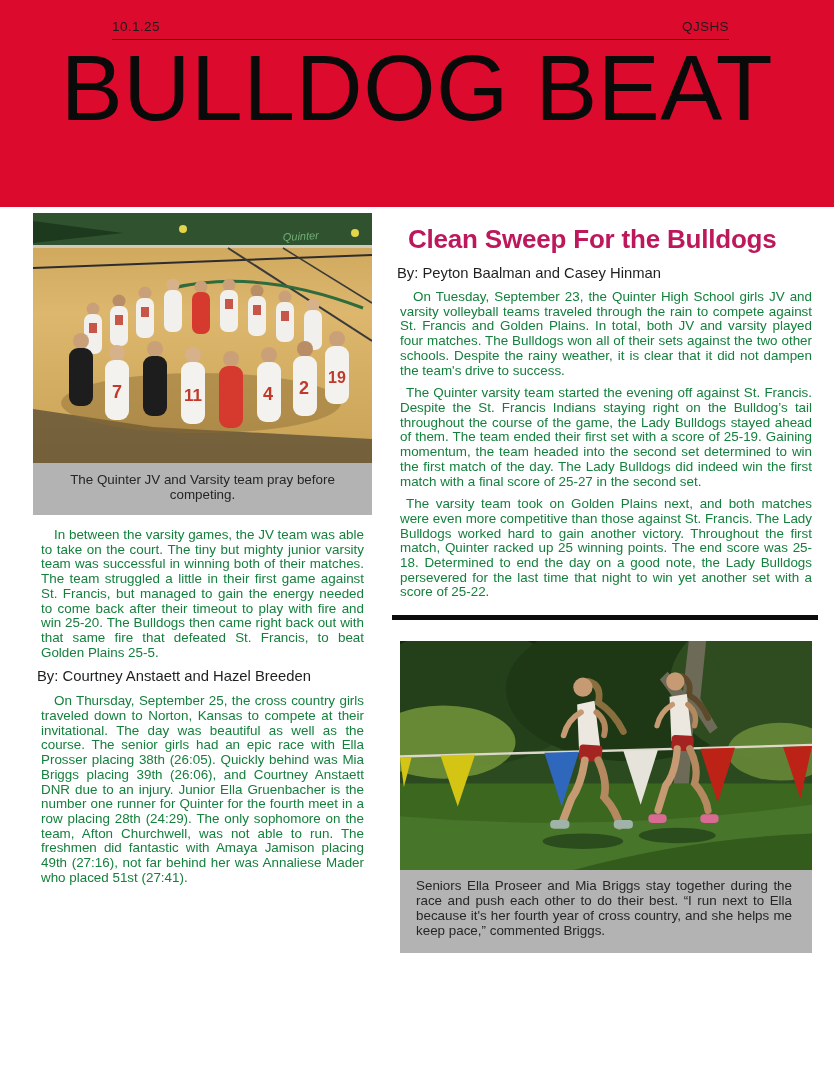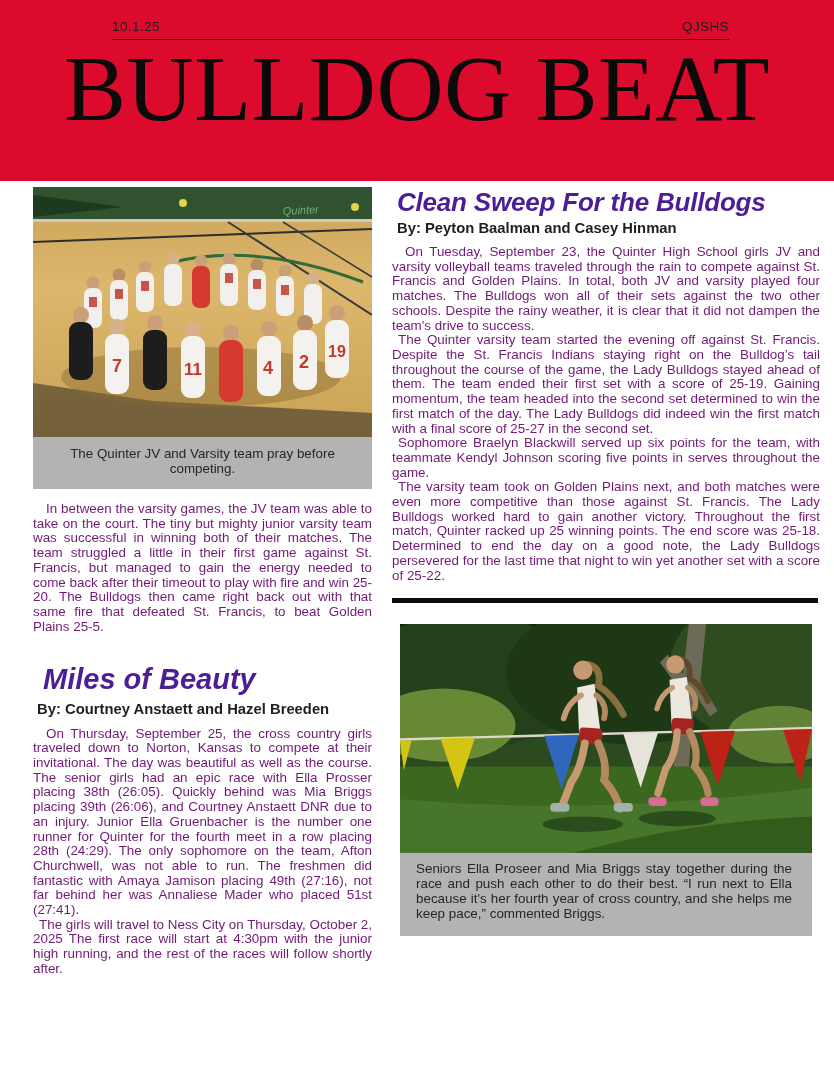--- a/index.html
+++ b/index.html
@@ -2,59 +2,59 @@
 <html><head>
 <meta charset="utf-8">
 <style>
   html,body { margin:0; padding:0; background:#e9e9e9; }
   .page {
     width:834px; height:1080px; margin:0 auto; background:#ffffff;
     position:relative; overflow:hidden;
     font-family:"Liberation Sans", sans-serif;
   }
   
-  .banner { height:181px; background:#DC0A2D; }
+  .banner { height:207px; background:#DC0A2D; }
   .mast-row {
     margin:0 105px 0 112px; padding-top:19px; padding-bottom:5px;
     border-bottom:1.6px solid #161616;
     display:flex; justify-content:space-between;
     font-size:13.5px; letter-spacing:.4px; color:#1c1c1c;
   }
   .mast-title {
-    text-align:center; font-family:Liberation Serif, serif;
+    text-align:center; font-family:Liberation Sans, sans-serif;
     font-size:93px; line-height:1; color:#0a0a0a; margin-top:2px;
     letter-spacing:.5px; white-space:nowrap;
   }
   
   .content { display:flex; gap:20px; padding:6px 14px 0 33px; }
   .col-left  { flex:0 0 339px; width:339px; }
   .col-right { flex:1; min-width:0; }
   
   .photo-card { background:#B3B3B3; }
   .photo-card svg { display:block; width:100%; height:auto; }
   .caption {
     font-size:13.4px; line-height:15px; color:#262626; margin:0;
   }
   .caption.center { text-align:center; padding:9px 10px 13px; }
   .caption.just   { text-align:justify; padding:8px 20px 15px 16px; }
   
   .headline {
     font-family:"Liberation Sans", sans-serif; font-weight:700;
-    color:#4c1d95; margin:1px; line-height:1.08;font-style:italic;
+    color:#be185d; margin:12px; line-height:1.08;
   }
   .headline.right { font-size:26px; padding-left:4px; letter-spacing:-.2px; }
   .headline.left  { font-size:29px; padding-left:9px; margin-top:30px; }
   .byline {
-    font-weight:700; font-size:14.8px; color:#1f1f1f;
+    font-weight:400; font-size:14.8px; color:#1f1f1f;
     margin:4px 0 9px; padding-left:5px;
   }
   .byline.leftb { padding-left:0; margin:5px 4px 10px; }
   p.body {
     font-size:13.4px; line-height:14.7px; text-align:justify;
-    color:#701a75; margin:0; text-indent:6px;
+    color:#15803d; margin:8px; text-indent:6px;
   }
   p.body.first { text-indent:13px; }
   .jv-text { margin-top:13px; }
   .divider { height:5px; background:#0c0c0c; margin:15px 2px 21px 0; }
 </style>
 </head>
 <body>
 
 <div class="page">
 
@@ -182,36 +182,33 @@
               </g>
           </g>
         </svg>
         <figcaption class="caption center">The Quinter JV and Varsity team pray before competing.</figcaption>
       </figure>
 
       <div class="jv-text">
         <p class="body first">In between the varsity games, the JV team was able to take on the court. The tiny but mighty junior varsity team was successful in winning both of their matches. The team struggled a little in their first game against St. Francis, but managed to gain the energy needed to come back after their timeout to play with fire and win 25-20. The Bulldogs then came right back out with that same fire that defeated St. Francis, to beat Golden Plains 25-5.</p>
       </div>
 
-      <h2 class="headline left">Miles of Beauty</h2>
       <div class="byline leftb">By: Courtney Anstaett and Hazel Breeden</div>
       <div>
         <p class="body first">On Thursday, September 25, the cross country girls traveled down to Norton, Kansas to compete at their invitational. The day was beautiful as well as the course. The senior girls had an epic race with Ella Prosser placing 38th (26:05). Quickly behind was Mia Briggs placing 39th (26:06), and Courtney Anstaett DNR due to an injury. Junior Ella Gruenbacher is the number one runner for Quinter for the fourth meet in a row placing 28th (24:29). The only sophomore on the team, Afton Churchwell, was not able to run. The freshmen did fantastic with Amaya Jamison placing 49th (27:16), not far behind her was Annaliese Mader who placed 51st (27:41).</p>
-        <p class="body">The girls will travel to Ness City on Thursday, October 2, 2025 The first race will start at 4:30pm with the junior high running, and the rest of the races will follow shortly after.</p>
       </div>
     </div>
 
     <div class="col-right">
       <h2 class="headline right">Clean Sweep For the Bulldogs</h2>
       <div class="byline">By: Peyton Baalman and Casey Hinman</div>
 
       <div>
         <p class="body first">On Tuesday, September 23, the Quinter High School girls JV and varsity volleyball teams traveled through the rain to compete against St. Francis and Golden Plains. In total, both JV and varsity played four matches. The Bulldogs won all of their sets against the two other schools. Despite the rainy weather, it is clear that it did not dampen the team's drive to success.</p>
         <p class="body">The Quinter varsity team started the evening off against St. Francis. Despite the St. Francis Indians staying right on the Bulldog’s tail throughout the course of the game, the Lady Bulldogs stayed ahead of them. The team ended their first set with a score of 25-19. Gaining momentum, the team headed into the second set determined to win the first match of the day. The Lady Bulldogs did indeed win the first match with a final score of 25-27 in the second set.</p>
-        <p class="body">Sophomore Braelyn Blackwill served up six points for the team, with teammate Kendyl Johnson scoring five points in serves throughout the game.</p>
         <p class="body">The varsity team took on Golden Plains next, and both matches were even more competitive than those against St. Francis. The Lady Bulldogs worked hard to gain another victory. Throughout the first match, Quinter racked up 25 winning points. The end score was 25-18. Determined to end the day on a good note, the Lady Bulldogs persevered for the last time that night to win yet another set with a score of 25-22.</p>
       </div>
 
       <div class="divider"></div>
 
       <figure class="photo-card" style="margin:8px">
         <svg viewBox="0 0 428 238" aria-label="two runners on a course">
 
           <rect width="428" height="238" fill="#2c4a1f"></rect>
           <rect width="428" height="14" fill="#16290f"></rect>

